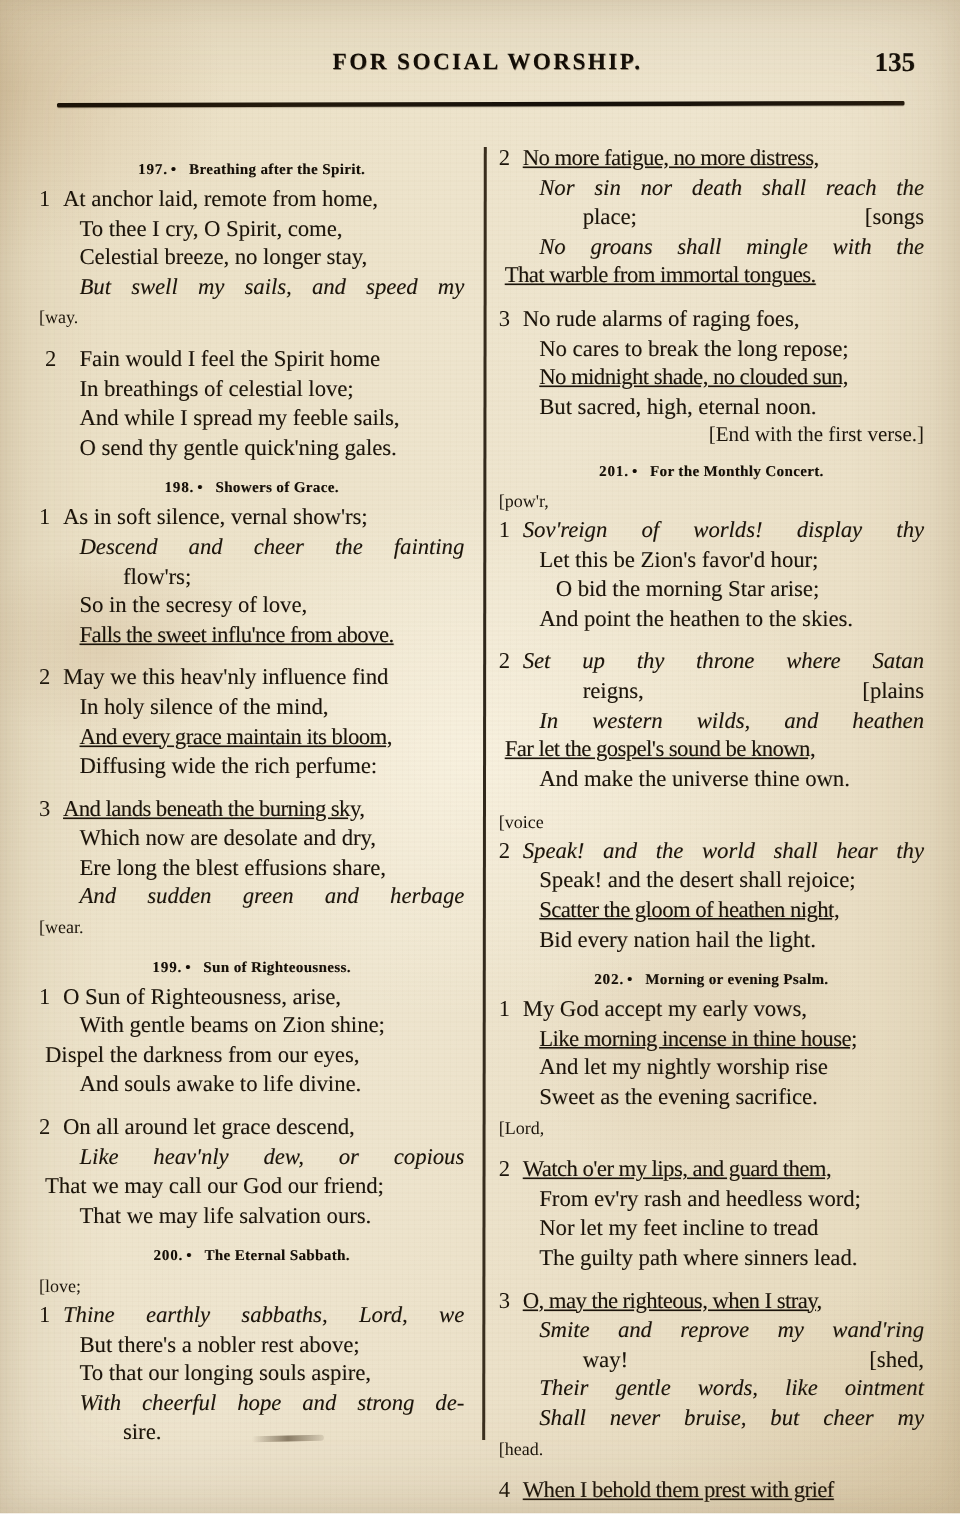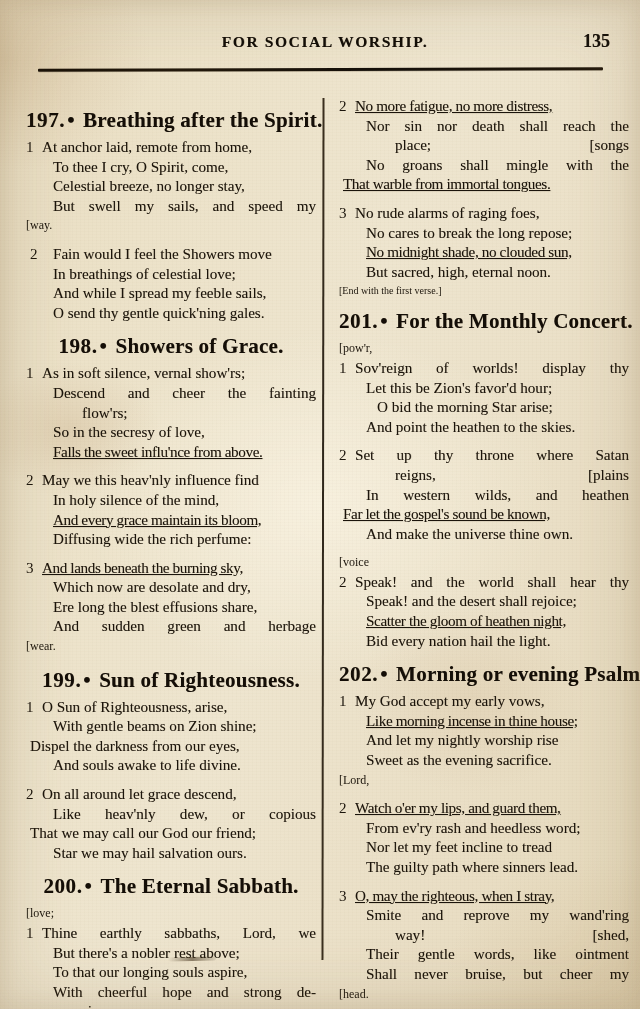--- a/index.html
+++ b/index.html
@@ -103,21 +103,21 @@
     background: linear-gradient(180deg, #2a1e0e 0%, #1d150a 40%, #2b2010 100%);
     opacity: 0.92;
     transform: rotate(0.07deg);
   }
 
   
   .hymn { margin-bottom: 2px; }
   .hymn-title {
     text-align: center;
     font-weight: 700;
-    font-size: 21px;
+    font-size: 10px;
     letter-spacing: 0.25px;
     margin: 11px 0 5px 0;
     color: #140e07;
     text-shadow: 0.3px 0.3px 0 rgba(45,32,14,0.4);
     white-space: nowrap;
   }
   .hymn-title .num { letter-spacing: 0.6px; }
   .hymn-title .num::after { content: "\2022"; margin-left: 2px; }
   .hymn-title .ttl { margin-left: 8px; }
 
@@ -143,37 +143,39 @@
   
   .i0  { padding-left: 16px; }
   .i1  { padding-left: 27px; }
   .i2  { padding-left: 38px; }
   .i3  { padding-left: 56px; }
   .i-f { padding-left: 4px; }
   .just {
     white-space: normal;
     text-align: justify;
     text-align-last: justify;
+    font-style: italic;
   }
   .catch {
     display: block;
     text-align: left;
     font-size: 12px;
     line-height: 19.6px;
     color: #1b140b;
     white-space: nowrap;
   }
   .catch-inline {
     float: right;
     font-size: 15.1px;
     line-height: 19.6px;
   }
   .note {
     display: block;
-    font-size: 10px;
+    text-align: right;
+    font-size: 14px;
     line-height: 15px;
     margin-top: 1px;
     color: #1b140b;
     white-space: nowrap;
   }
   .squeeze { letter-spacing: -0.35px; text-decoration: underline; }
   .smudge {
     position: absolute;
     left: 168px;
     top: 957px;
@@ -208,21 +210,21 @@
         <div class="verse">
           <span class="vnum">1</span>
           <span class="vline i0">At anchor laid, remote from home,</span>
           <span class="vline i1">To thee I cry, O Spirit, come,</span>
           <span class="vline i1">Celestial breeze, no longer stay,</span>
           <span class="vline i1 just">But swell my sails, and speed my</span>
           <span class="catch">[way.</span>
         </div>
         <div class="verse">
           <span class="vnum i-f">2</span>
-          <span class="vline i1">Fain would I feel the Showers move</span>
+          <span class="vline i1">Fain would I feel the Spirit home</span>
           <span class="vline i1">In breathings of celestial love;</span>
           <span class="vline i1">And while I spread my feeble sails,</span>
           <span class="vline i1">O send thy gentle quick'ning gales.</span>
         </div>
       </div>
 
       <div class="hymn">
         <div class="hymn-title">
           <span class="num">198.</span><span class="ttl">Showers of Grace.</span>
         </div>
@@ -260,21 +262,21 @@
           <span class="vline i0">O Sun of Righteousness, arise,</span>
           <span class="vline i1">With gentle beams on Zion shine;</span>
           <span class="vline i-f">Dispel the darkness from our eyes,</span>
           <span class="vline i1">And souls awake to life divine.</span>
         </div>
         <div class="verse">
           <span class="vnum">2</span>
           <span class="vline i0">On all around let grace descend,</span>
           <span class="vline i1 just">Like heav'nly dew, or copious</span>
           <span class="vline i-f">That we may call our God our friend;</span>
-          <span class="vline i1">Star we may hail salvation ours.</span>
+          <span class="vline i1">That we may life salvation ours.</span>
         </div>
       </div>
 
       <div class="hymn">
         <div class="hymn-title">
           <span class="num">200.</span><span class="ttl">The Eternal Sabbath.</span>
         </div>
         <span class="catch">[love;</span>
         <div class="verse">
           <span class="vnum">1</span>

